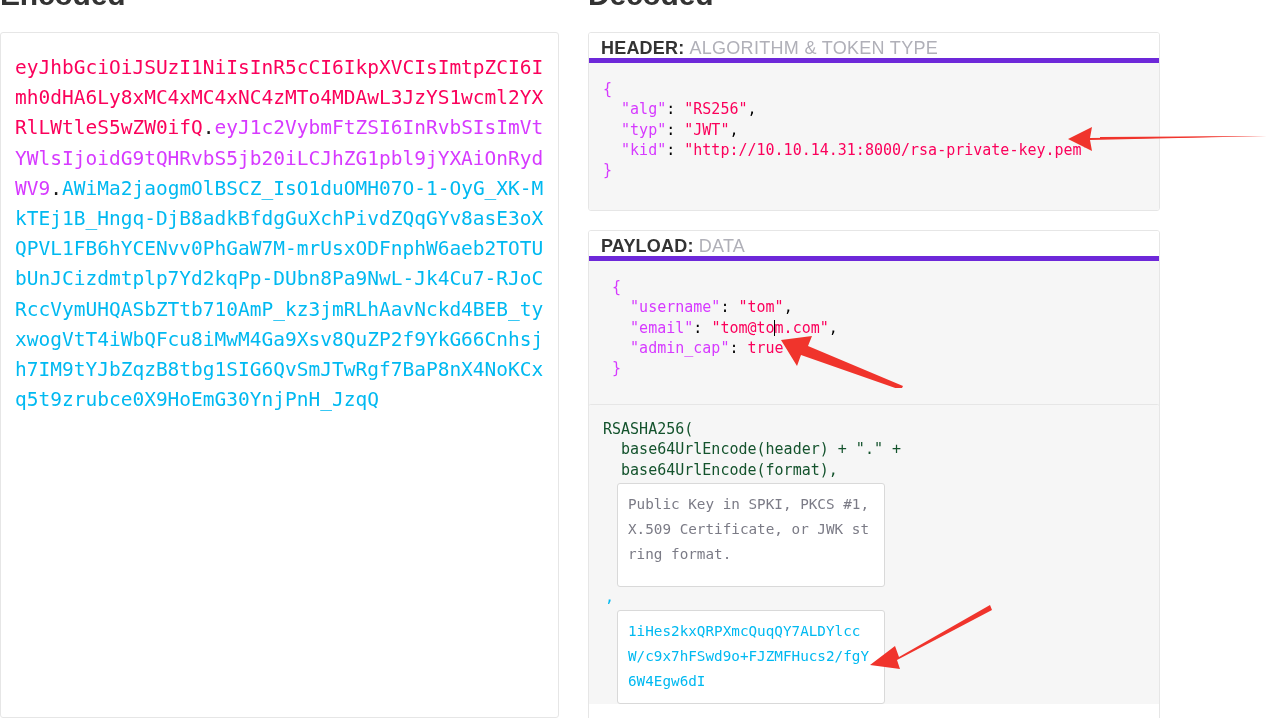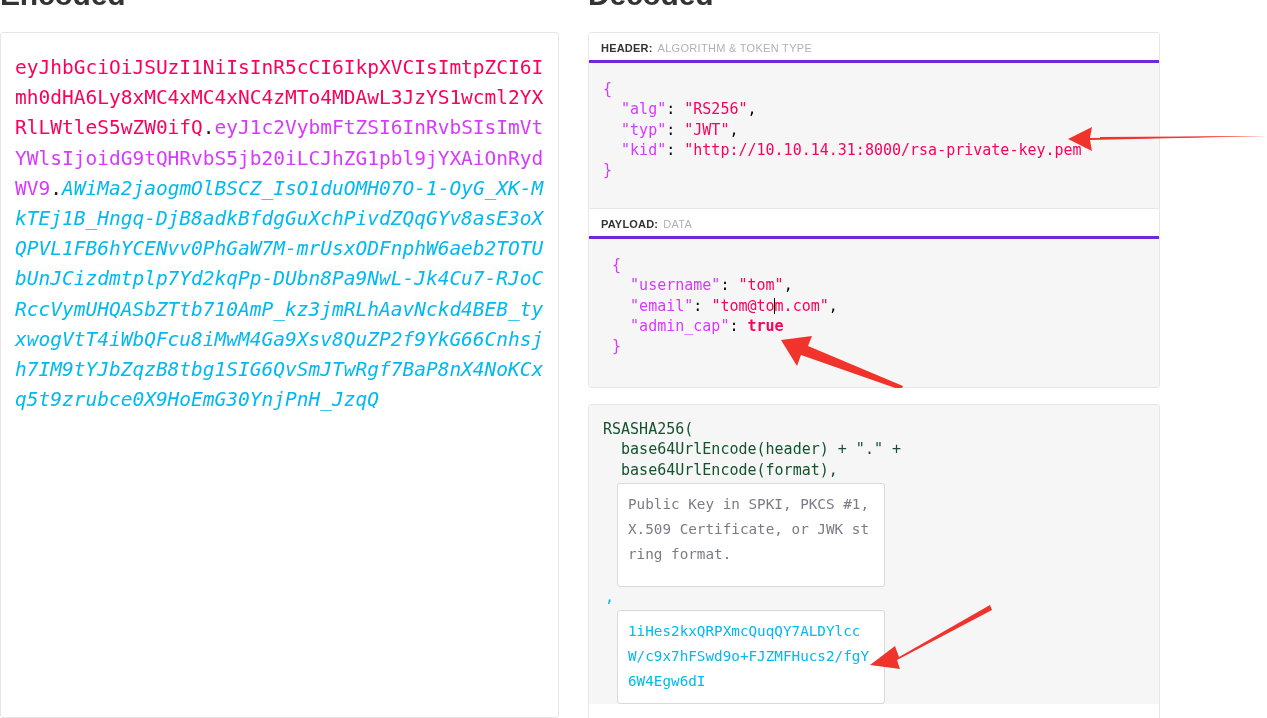--- a/index.html
+++ b/index.html
@@ -39,67 +39,67 @@
     font-family: "DejaVu Sans Mono", "Liberation Mono", monospace;
     font-size: 19.5px;
     line-height: 30.2px;
     word-break: break-all;
     white-space: pre-wrap;
     margin: 0;
   }
   .seg-header    { color: #fb015b; }
   .seg-dot       { color: #1a1a1a; }
   .seg-payload   { color: #d63aff; }
-  .seg-signature { color: #00b9f1; font-style: italic; }
+  .seg-signature { color: #00b9f1; }
 
   
   #decoded-title { left: 588px; }
   .panel {
     position: absolute;
     left: 588px;
     width: 572px;
     border: 1px solid #e6e6e6;
     border-radius: 3px;
     background: #ffffff;
     overflow: hidden;
   }
   .panel-label {
     height: 30px;
     line-height: 30px;
     padding: 0 0 0 12px;
-    font-size: 11px;
+    font-size: 18px;
     font-weight: 700;
     color: #333333;
     letter-spacing: .2px;
     background: #ffffff;
-    border-bottom: 3px solid #6d28d9;
+    border-bottom: 5px solid #6d28d9;
     white-space: nowrap;
   }
   .panel-label .dim {
     color: #b0b0b8;
     font-weight: 400;
     margin-left: 5px;
     letter-spacing: .3px;
   }
   .panel-body {
     background: #f6f6f6;
     padding: 16px 14px 14px 14px;
     font-family: "DejaVu Sans Mono", "Liberation Mono", monospace;
     font-size: 15px;
     line-height: 20.3px;
     white-space: pre;
   }
   .c-key   { color: #d63aff; }
   .c-str   { color: #fb015b; }
   .c-brace { color: #d63aff; }
-  .c-bool  { color: #fb015b; font-weight: bold; }
+  .c-bool  { color: #fb015b; }
   .c-cyan  { color: #14532d; }
 
   #panel-header  { top: 32px;  height: 179px; }
-  #panel-payload { top: 208px; height: 180px; }
+  #panel-payload { top: 230px; height: 180px; }
   #panel-verify  { top: 404px; height: 330px; }
 
   #header-body  { height: 148px; }
   #payload-body { height: 149px; }
   #verify-body  { height: 299px; padding-top: 14px; }
 
   
   .caret {
     display: inline-block;
     width: 1px;

